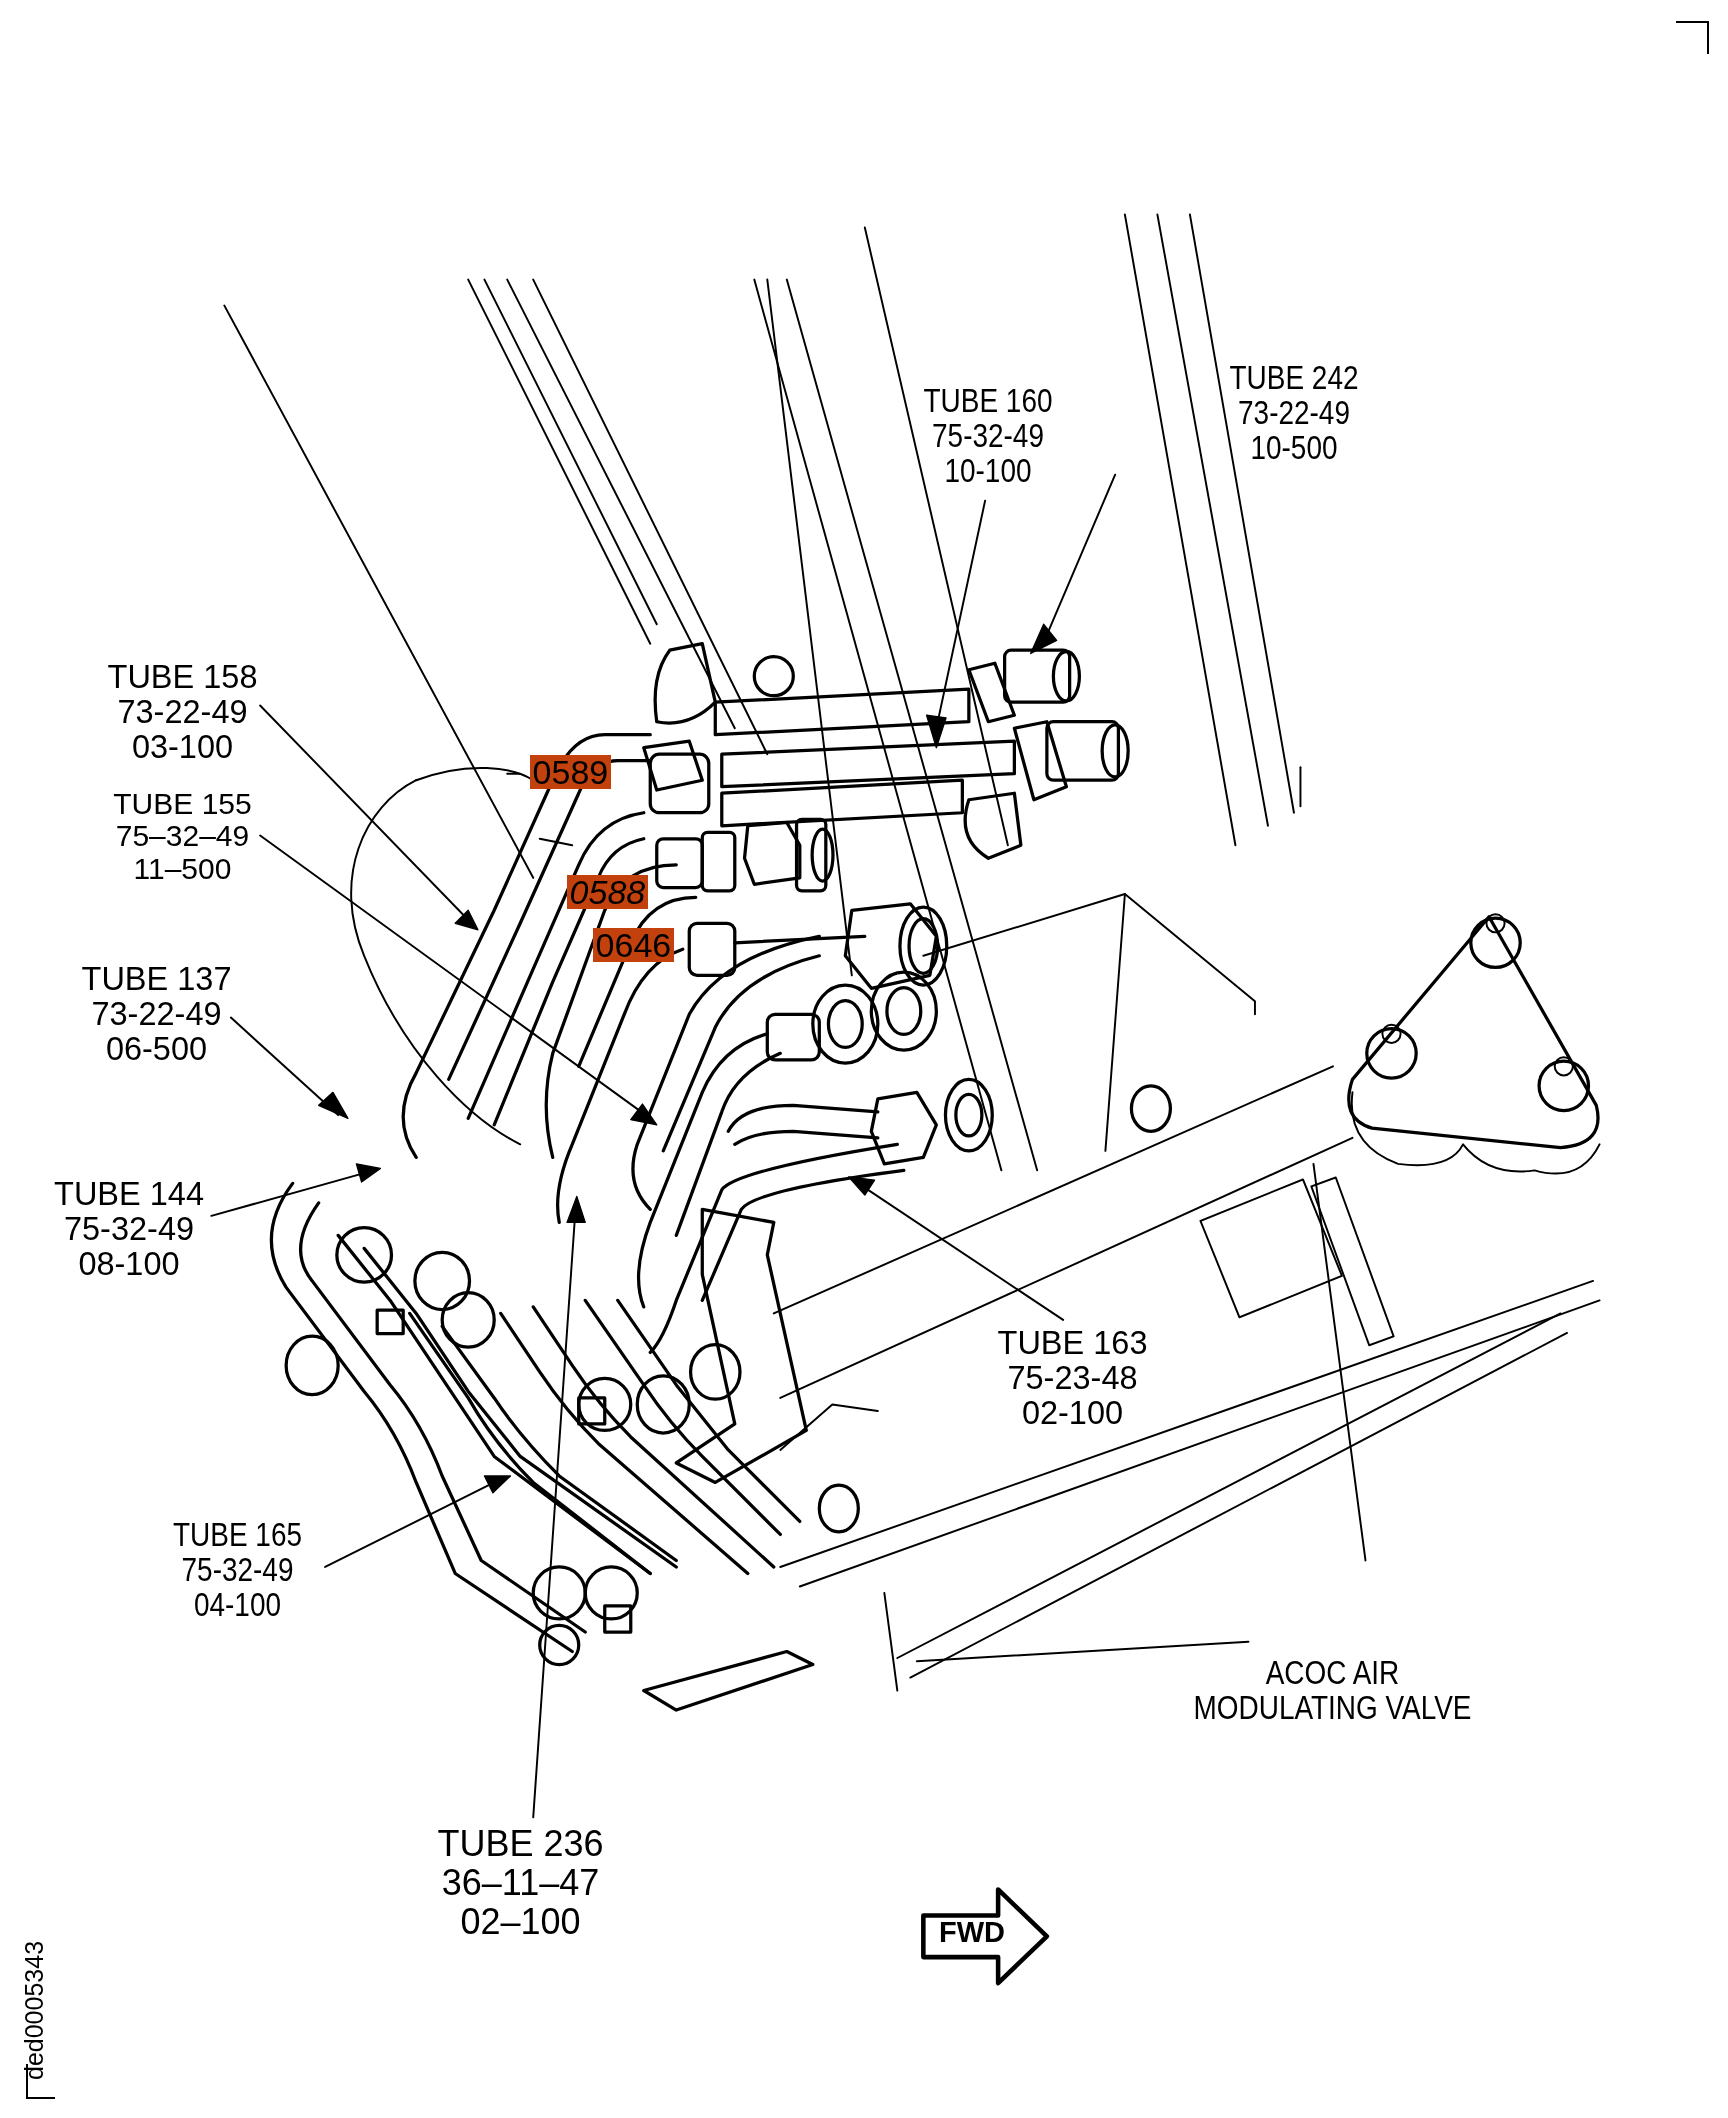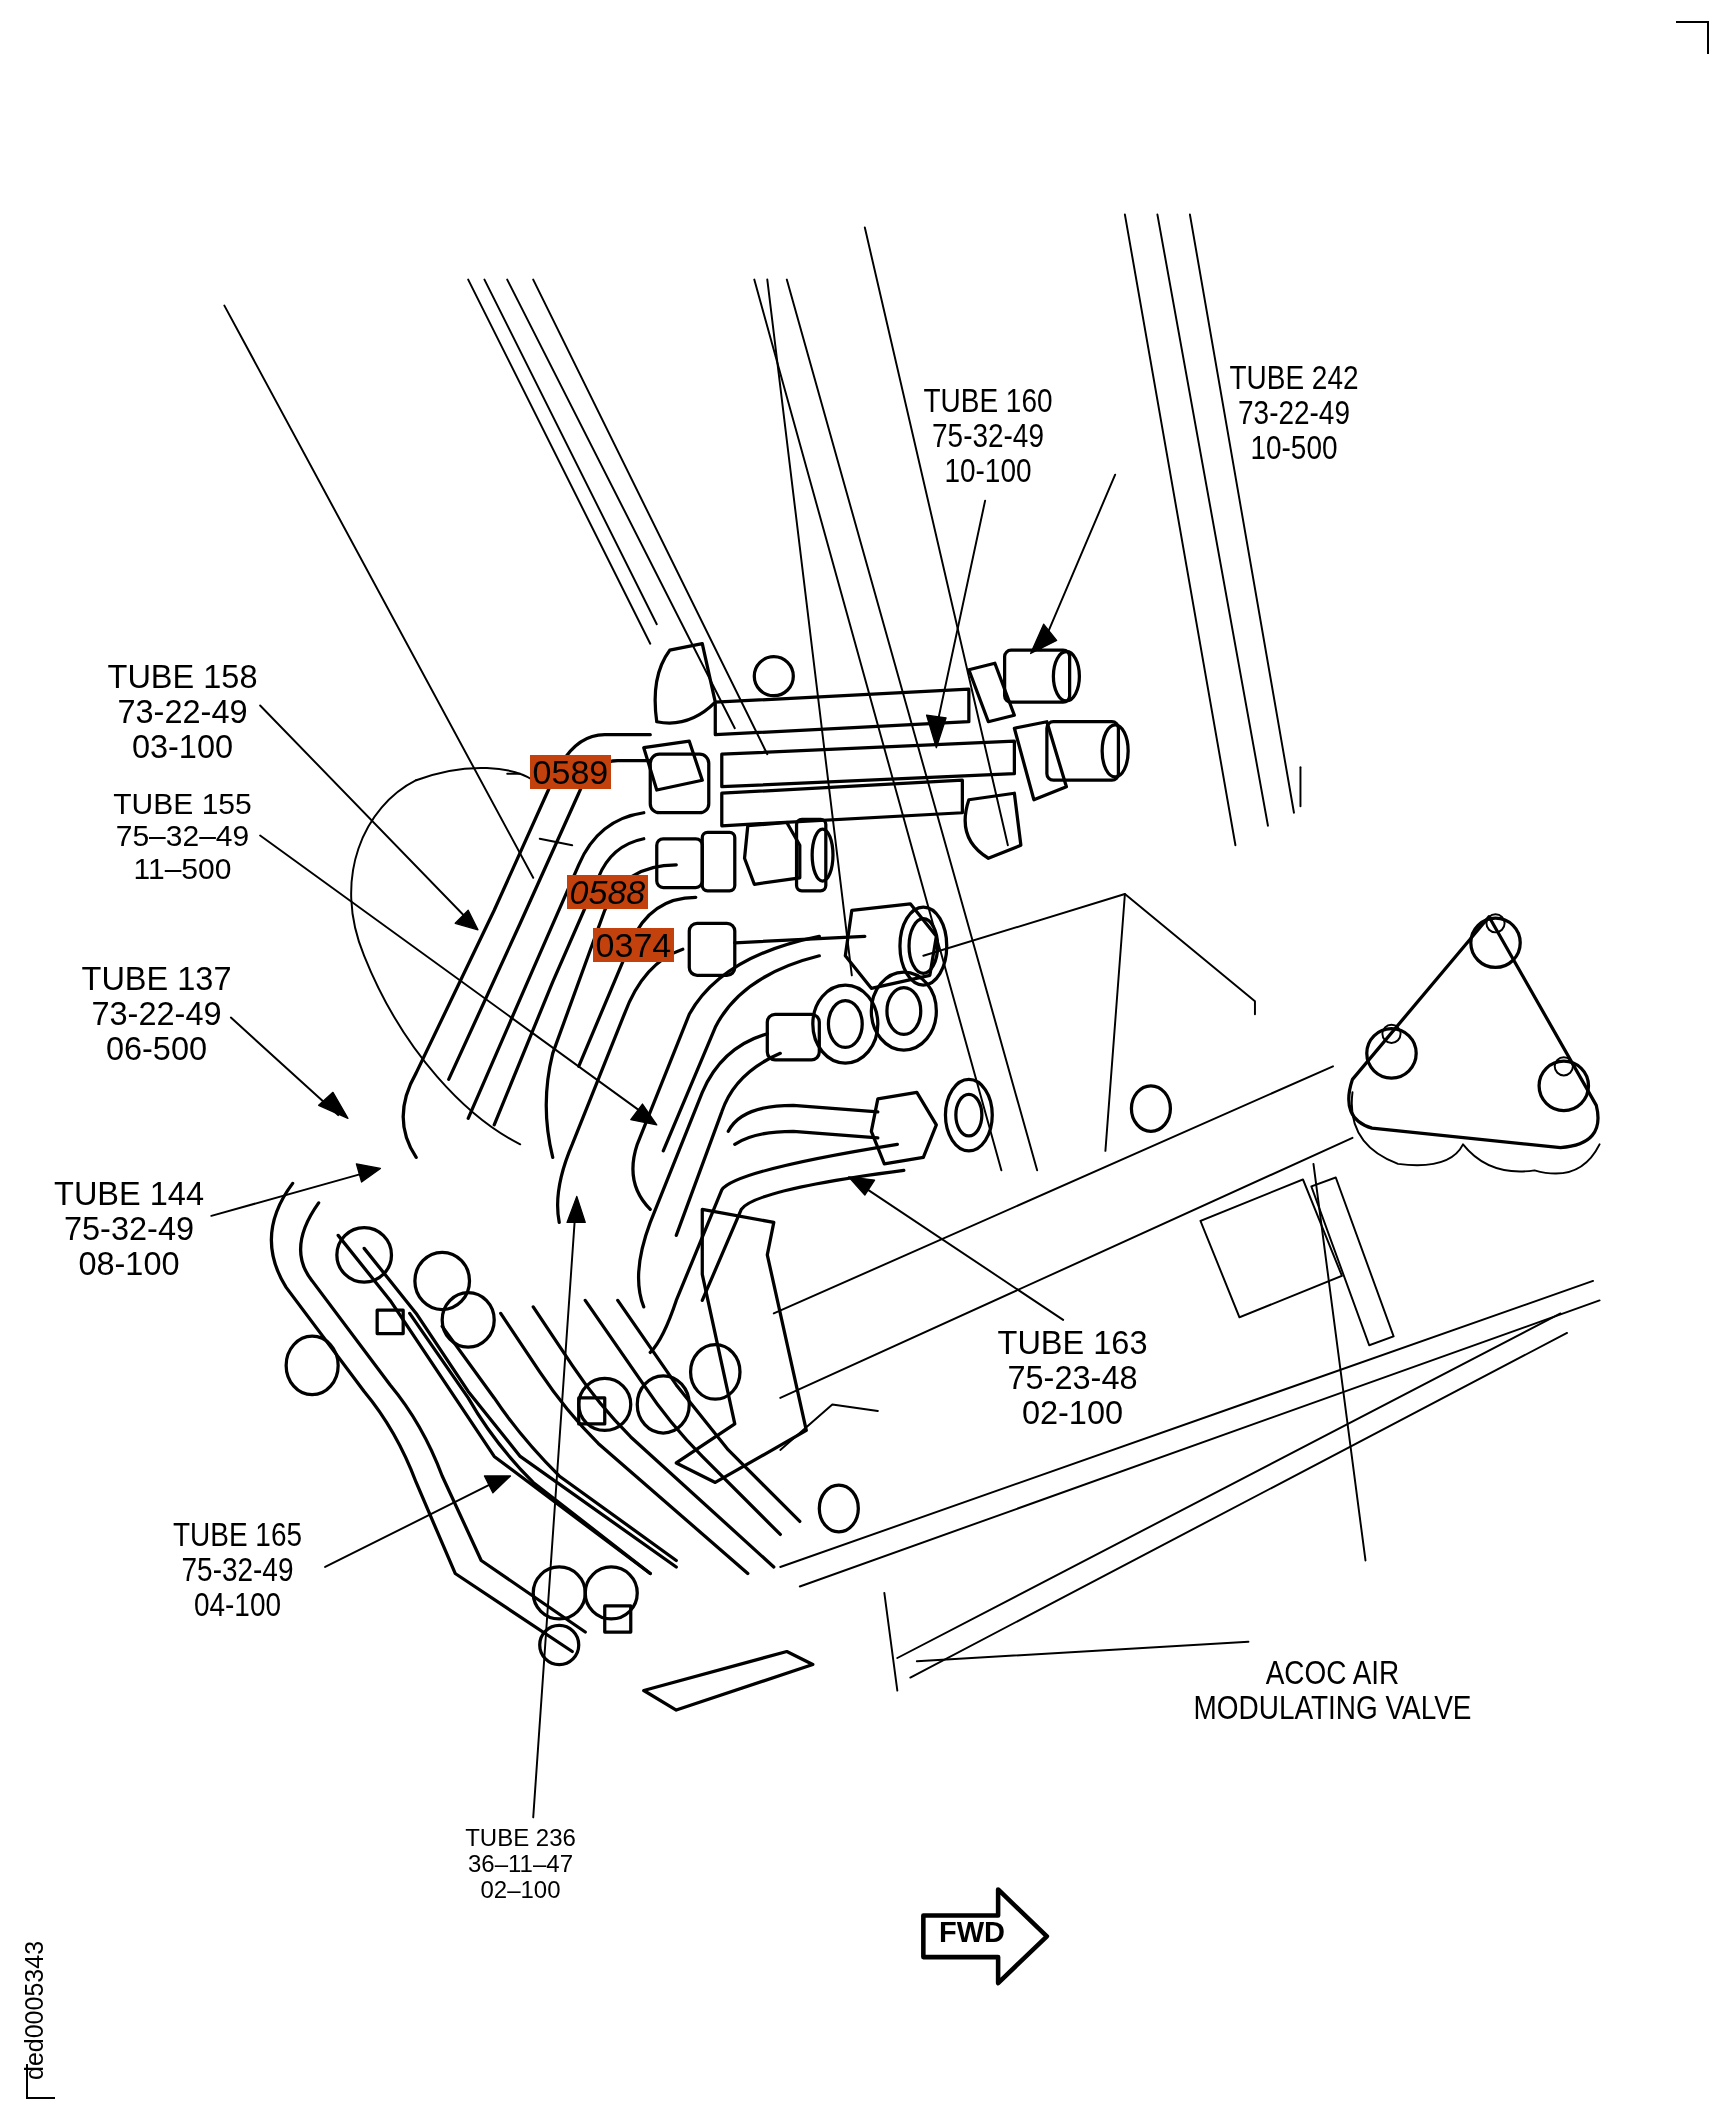--- a/index.html
+++ b/index.html
@@ -230,40 +230,40 @@
   <div>75-32-49</div>
   <div>08-100</div>
 </div>
 
 <div class="label narrow" style="left:143px; top:1518px; width:189px;">
   <div>TUBE 165</div>
   <div>75-32-49</div>
   <div>04-100</div>
 </div>
 
-<div class="label" style="left:436px; top:1825px; width:169px; font-size:24px;">
+<div class="label" style="left:436px; top:1825px; width:169px; font-size:36px;">
   <div>TUBE 236</div>
   <div>36–11–47</div>
   <div>02–100</div>
 </div>
 
 <div class="label" style="left:975px; top:1326px; width:195px;">
   <div>TUBE 163</div>
   <div>75-23-48</div>
   <div>02-100</div>
 </div>
 
 <div class="label narrow" style="left:1131px; top:1656px; width:403px;">
   <div>ACOC AIR</div>
   <div>MODULATING VALVE</div>
 </div>
 
 <span class="conn" style="left:530px; top:755px;">0589</span>
 <span class="conn" style="left:567px; top:875px;font-style:italic;">0588</span>
-<span class="conn" style="left:593px; top:928px;">0374</span>
+<span class="conn" style="left:593px; top:928px;">0646</span>
 
 <div class="fwd-text">FWD</div>
 
 <div class="docid">ded0005343</div>
 
 <div class="corner-tr"></div>
 <div class="corner-bl"></div>
 
 
 </body></html>

